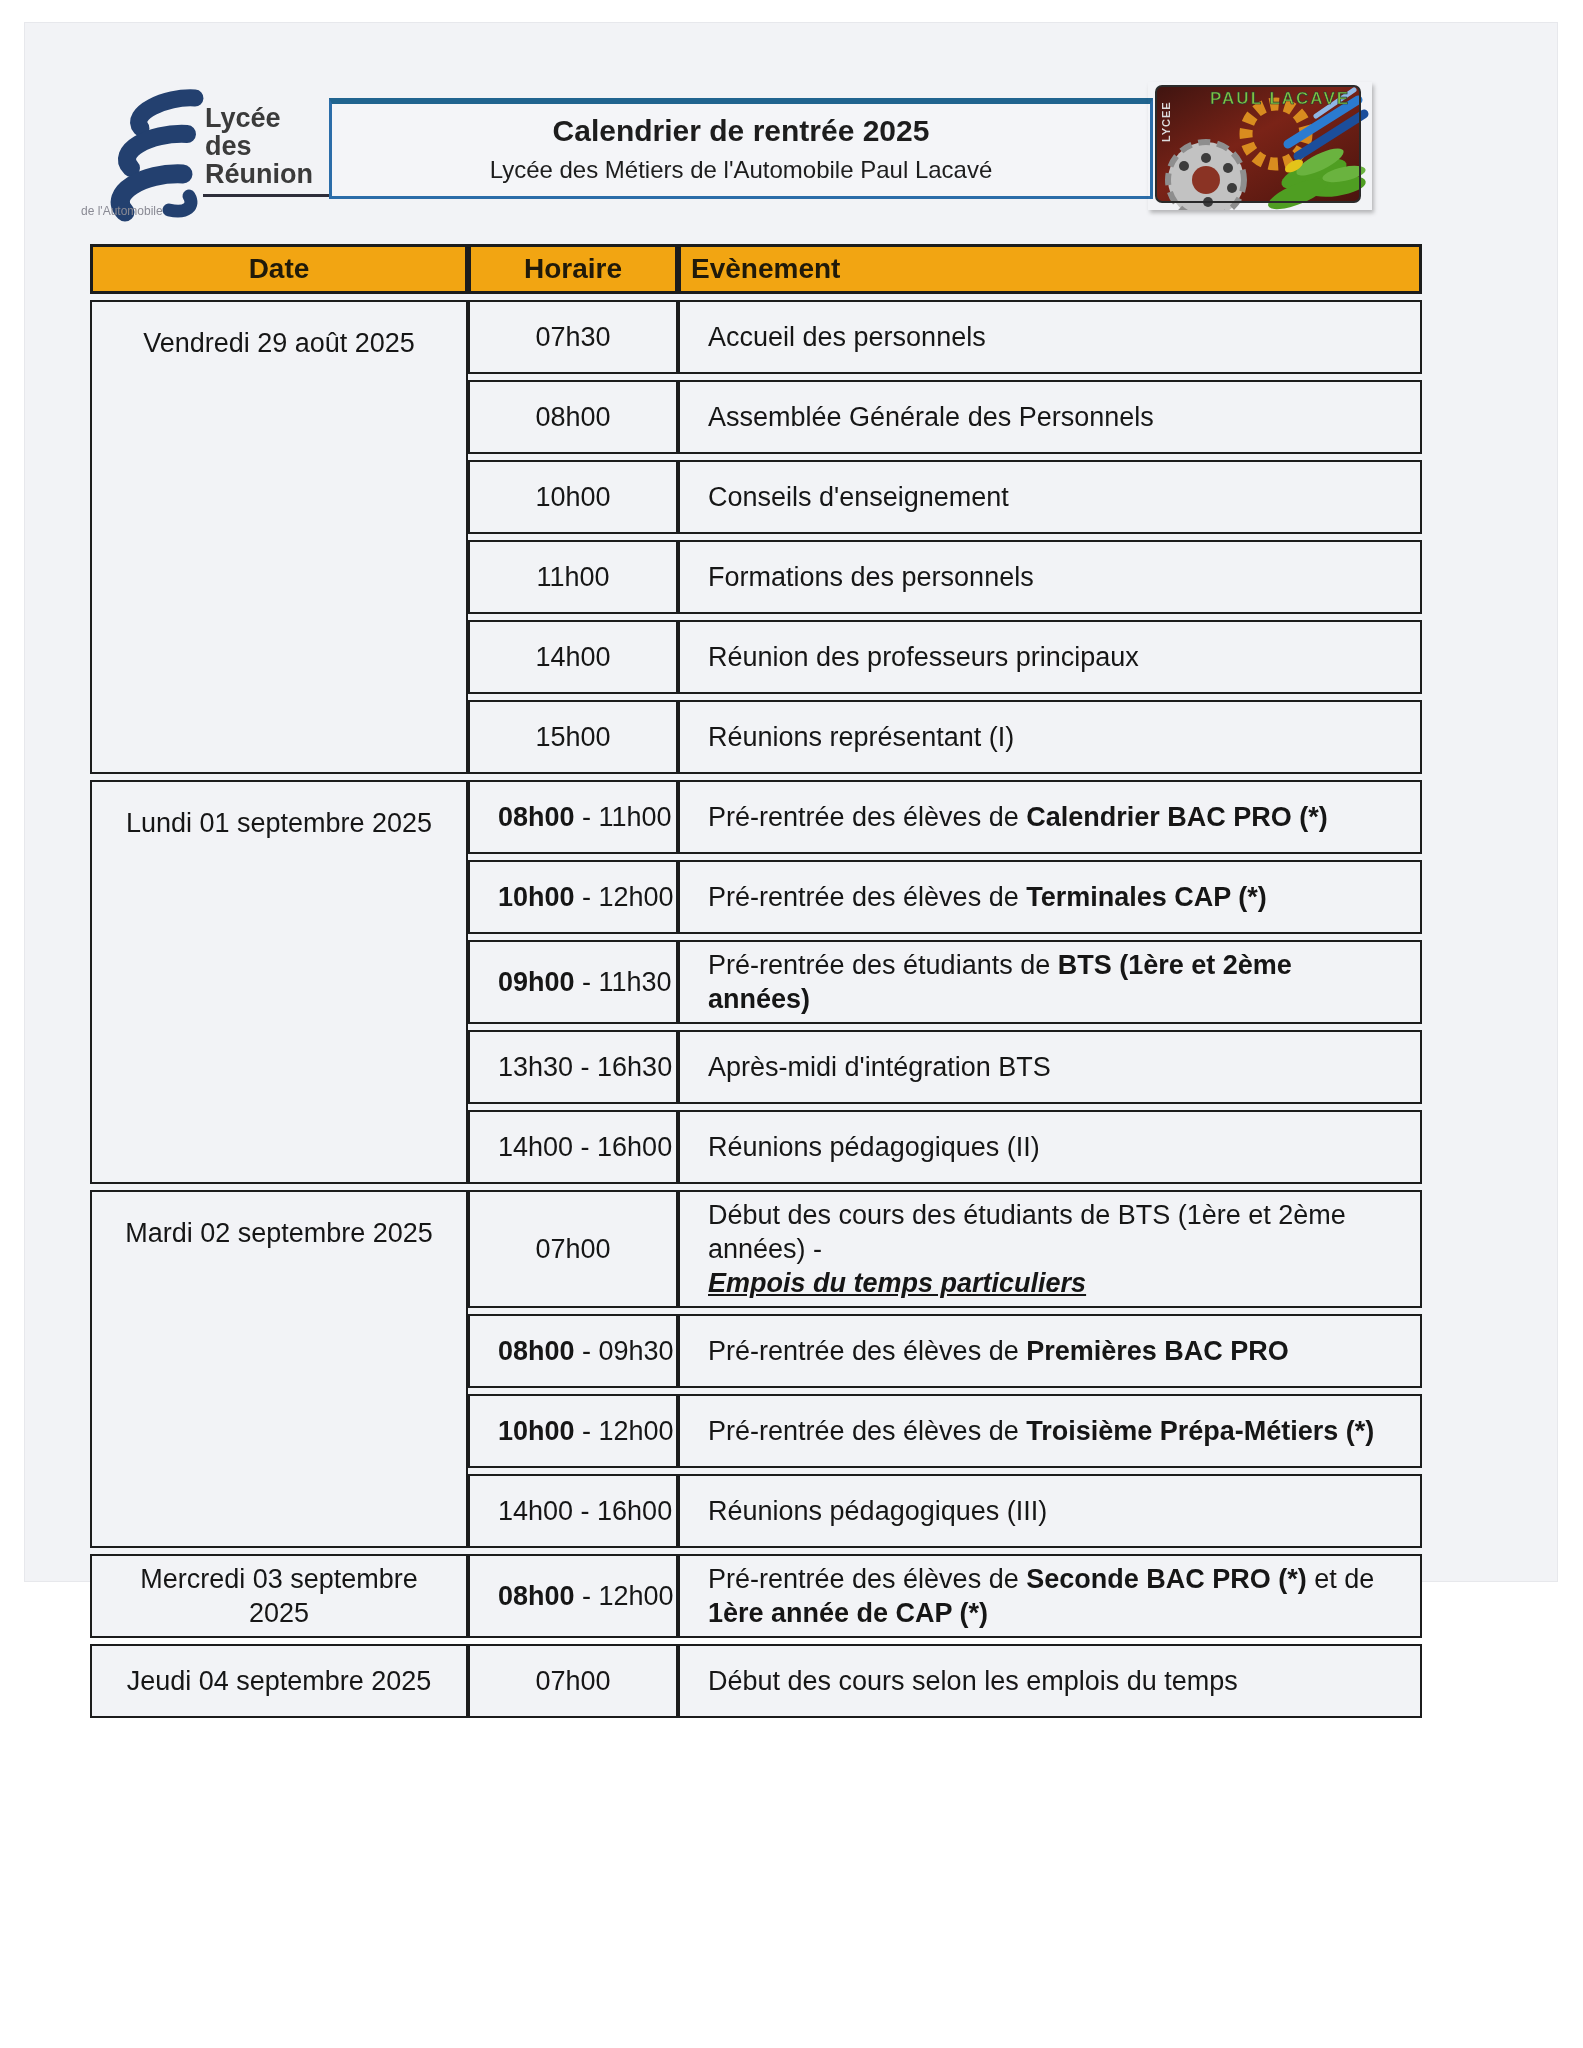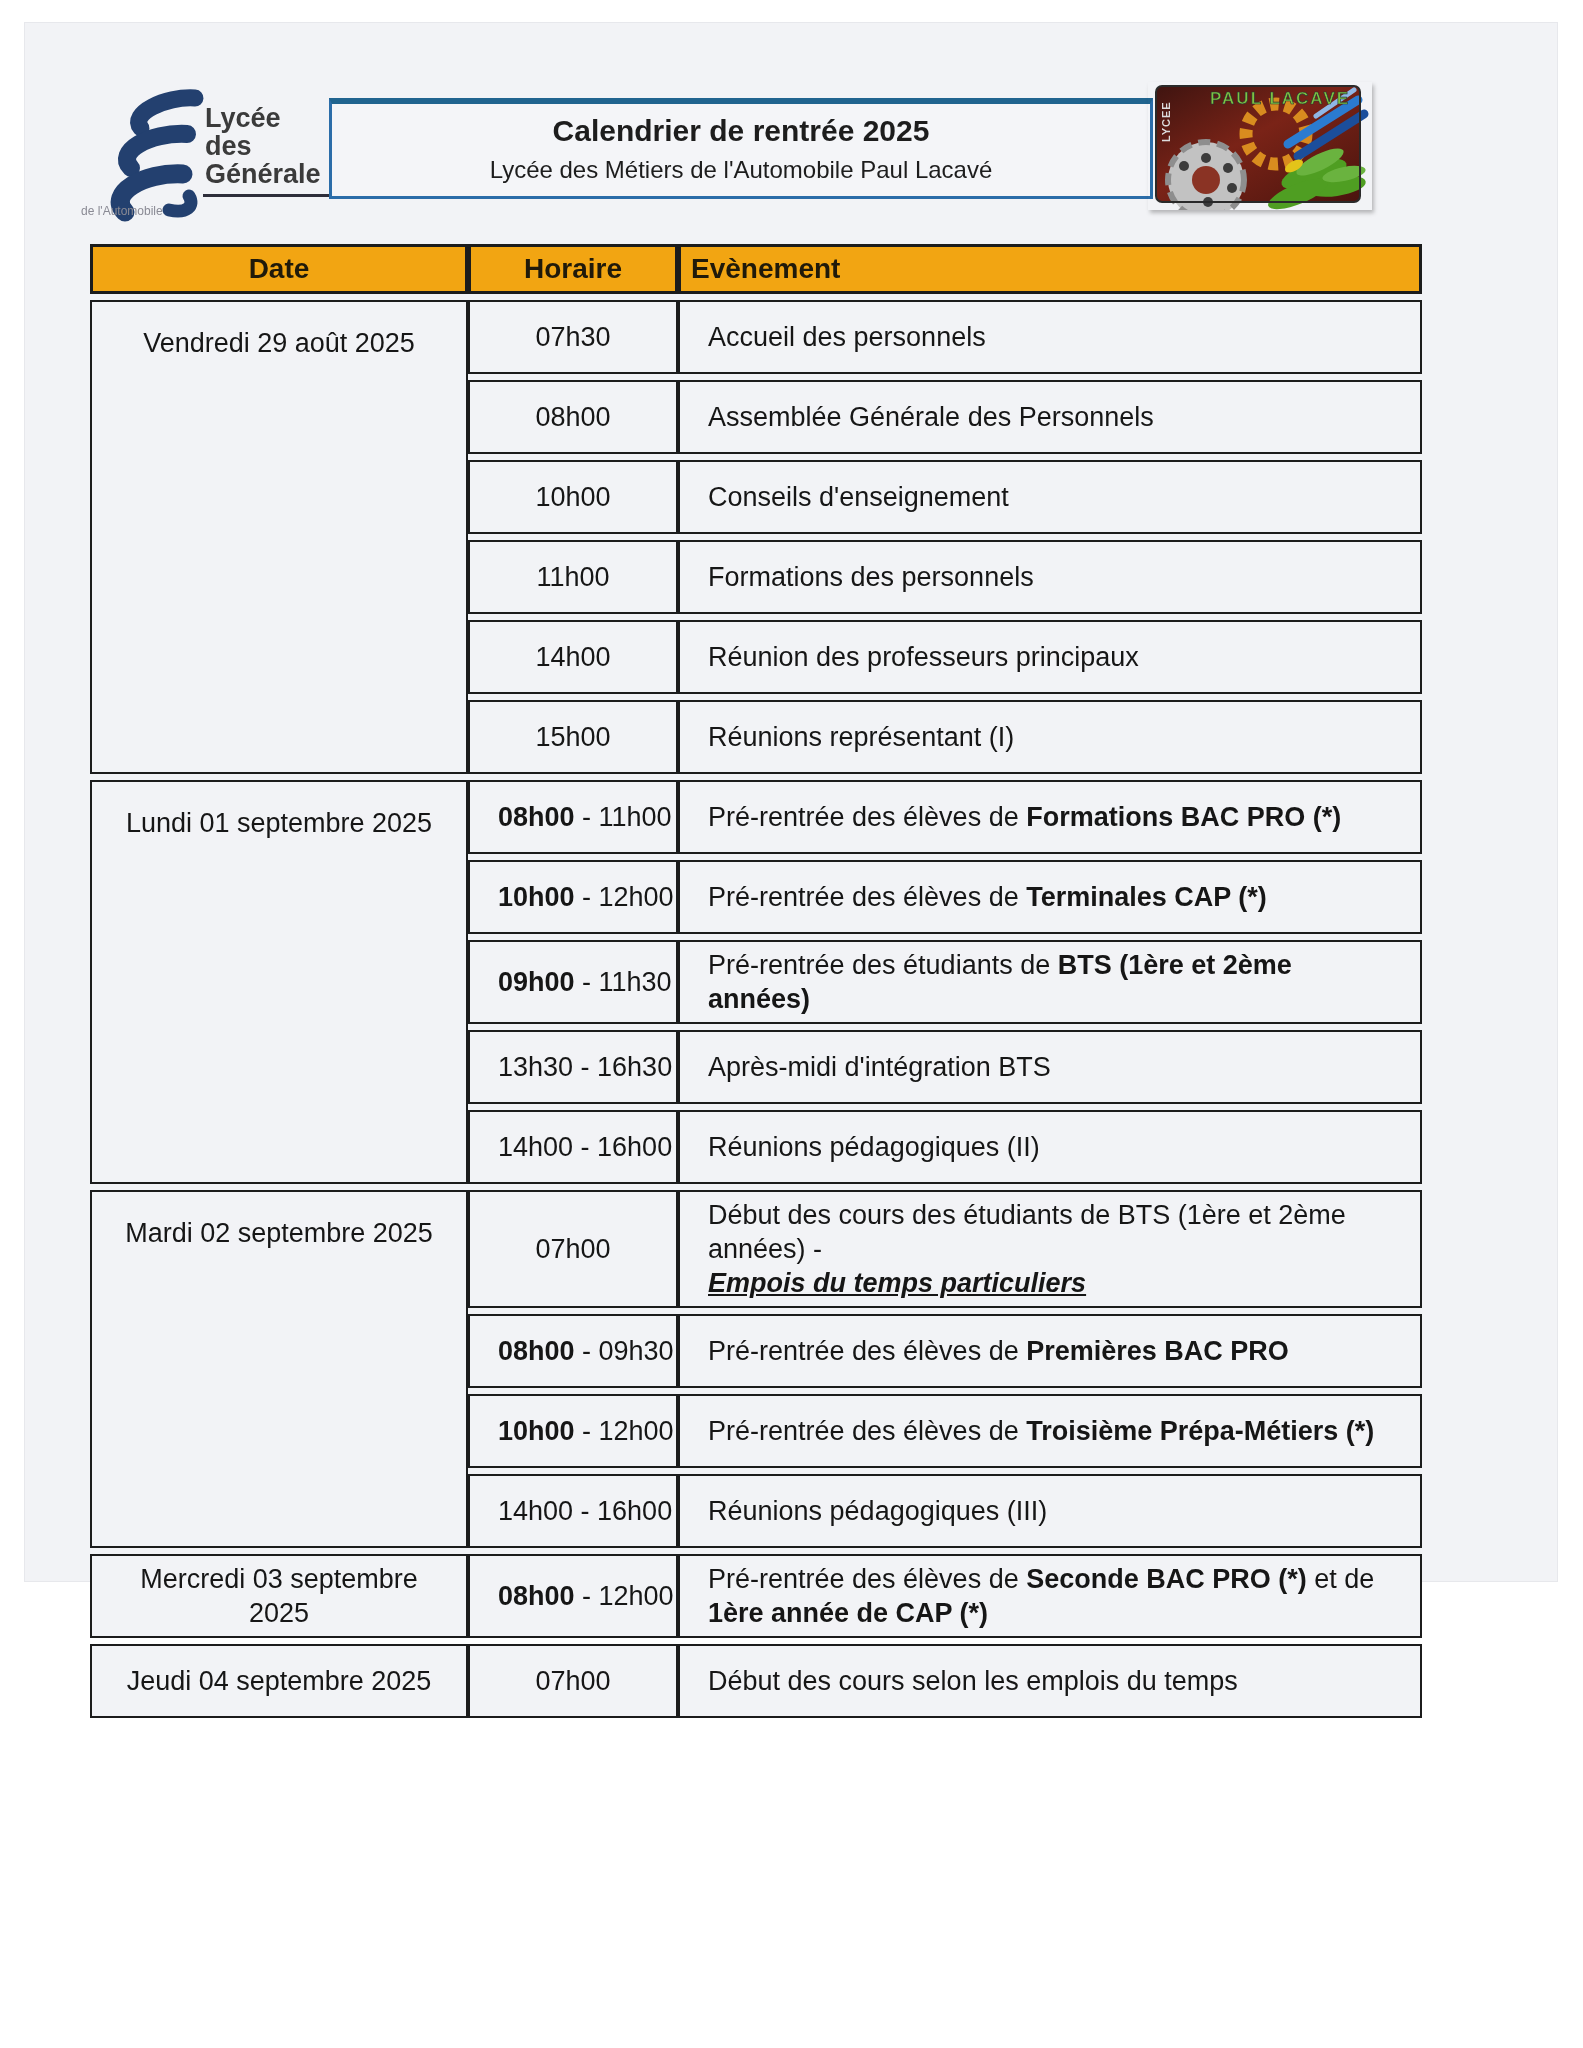--- a/index.html
+++ b/index.html
@@ -71,21 +71,21 @@
         <g fill="none" stroke="#23406f" stroke-linecap="round">
           <path d="M96 16 C 66 14, 30 32, 42 46" stroke-width="17"></path>
           <path d="M88 52 C 50 50, 16 70, 32 86" stroke-width="18"></path>
           <path d="M84 92 C 44 90, 8 112, 26 130" stroke-width="19"></path>
           <path d="M70 128 C 88 132, 96 124, 90 114" stroke-width="13"></path>
         </g>
       </svg>
       <div class="logo-text">
         <div>Lycée</div>
         <div>des</div>
-        <div>Générale</div>
+        <div>Réunion</div>
       </div>
       <div class="logo-underline"></div>
       <div class="logo-sub">de l'Automobile</div>
     </div>
 
     <div class="title-box">
       <div class="title-main">Calendrier de rentrée 2025</div>
       <div class="title-sub">Lycée des Métiers de l'Automobile Paul Lacavé</div>
     </div>
 
@@ -169,21 +169,21 @@
             <td class="time"><span>14h00</span></td>
             <td class="event"><span>Réunion des professeurs principaux</span></td>
           </tr>
           <tr>
             <td class="time"><span>15h00</span></td>
             <td class="event"><span>Réunions représentant (I)</span></td>
           </tr>
           <tr>
             <td class="date multi" rowspan="5">Lundi 01 septembre 2025</td>
             <td class="time"><span class="seg-b">08h00</span><span> - 11h00</span></td>
-            <td class="event"><span>Pré-rentrée des  élèves de </span><span class="seg-b">Formations BAC PRO (*)</span></td>
+            <td class="event"><span>Pré-rentrée des  élèves de </span><span class="seg-b">Calendrier BAC PRO (*)</span></td>
           </tr>
           <tr>
             <td class="time"><span class="seg-b">10h00</span><span> - 12h00</span></td>
             <td class="event"><span>Pré-rentrée des élèves de </span><span class="seg-b">Terminales CAP (*)</span></td>
           </tr>
           <tr>
             <td class="time"><span class="seg-b">09h00</span><span> - 11h30</span></td>
             <td class="event"><span>Pré-rentrée des étudiants de </span><span class="seg-b">BTS (1ère et 2ème années)</span></td>
           </tr>
           <tr>

